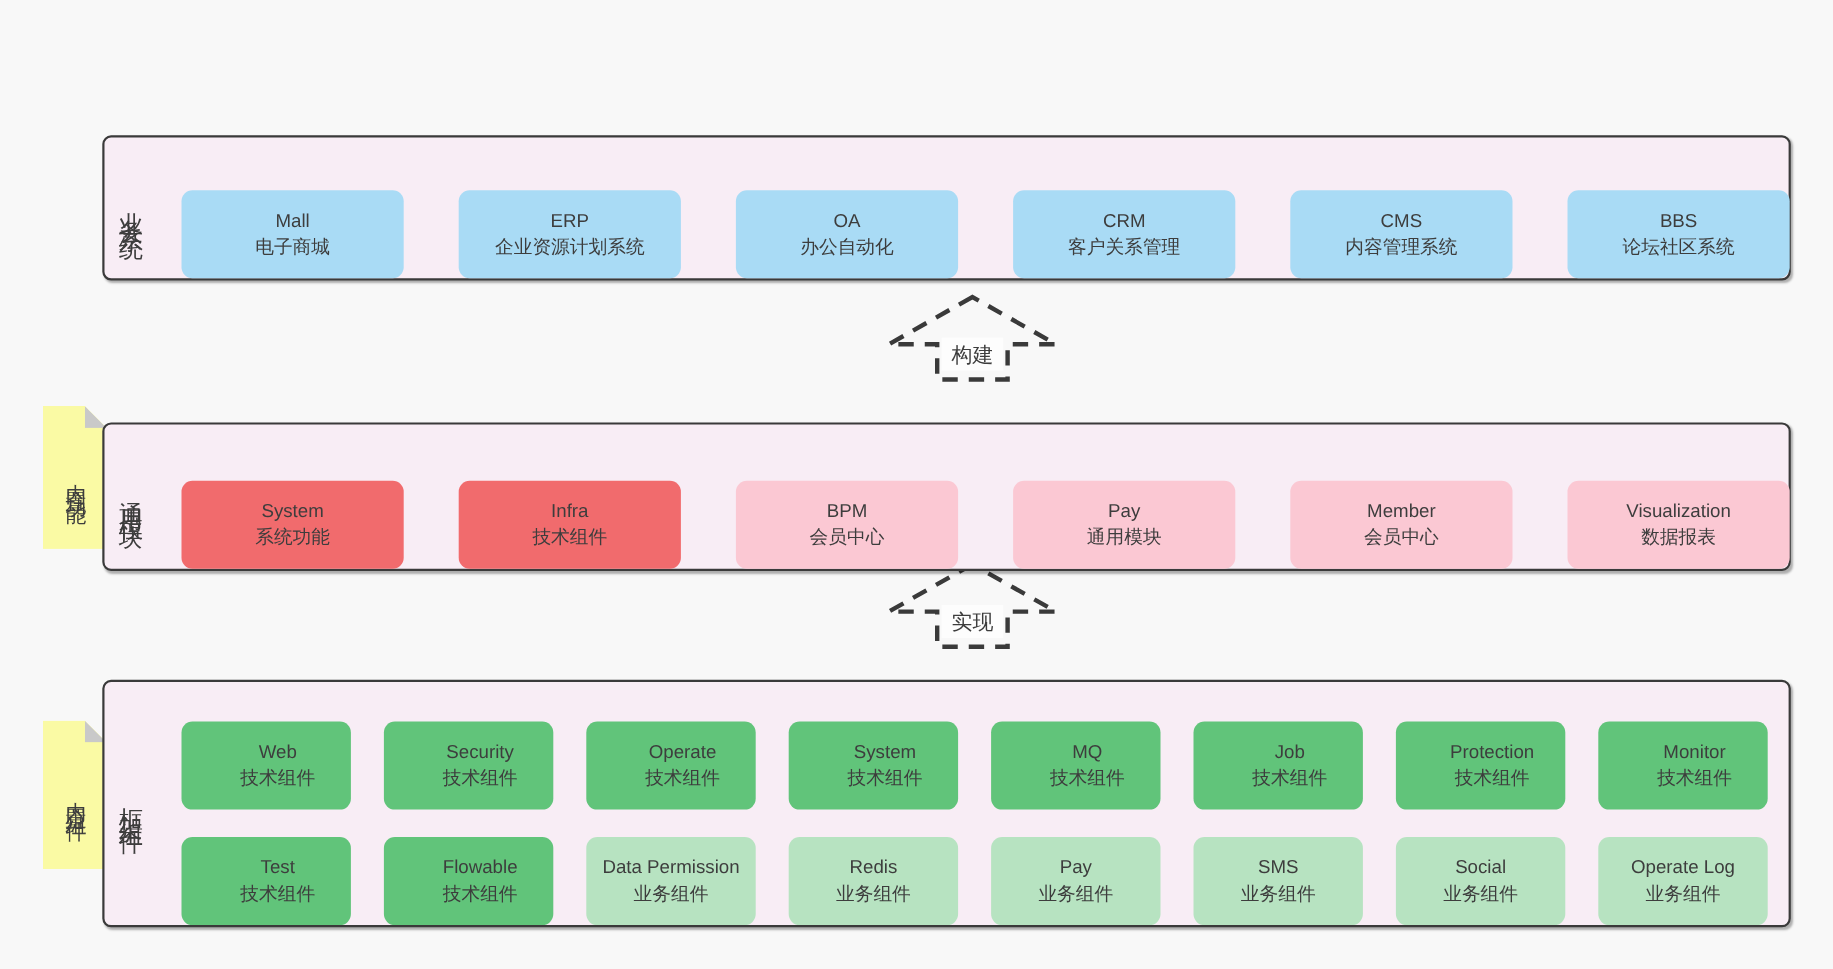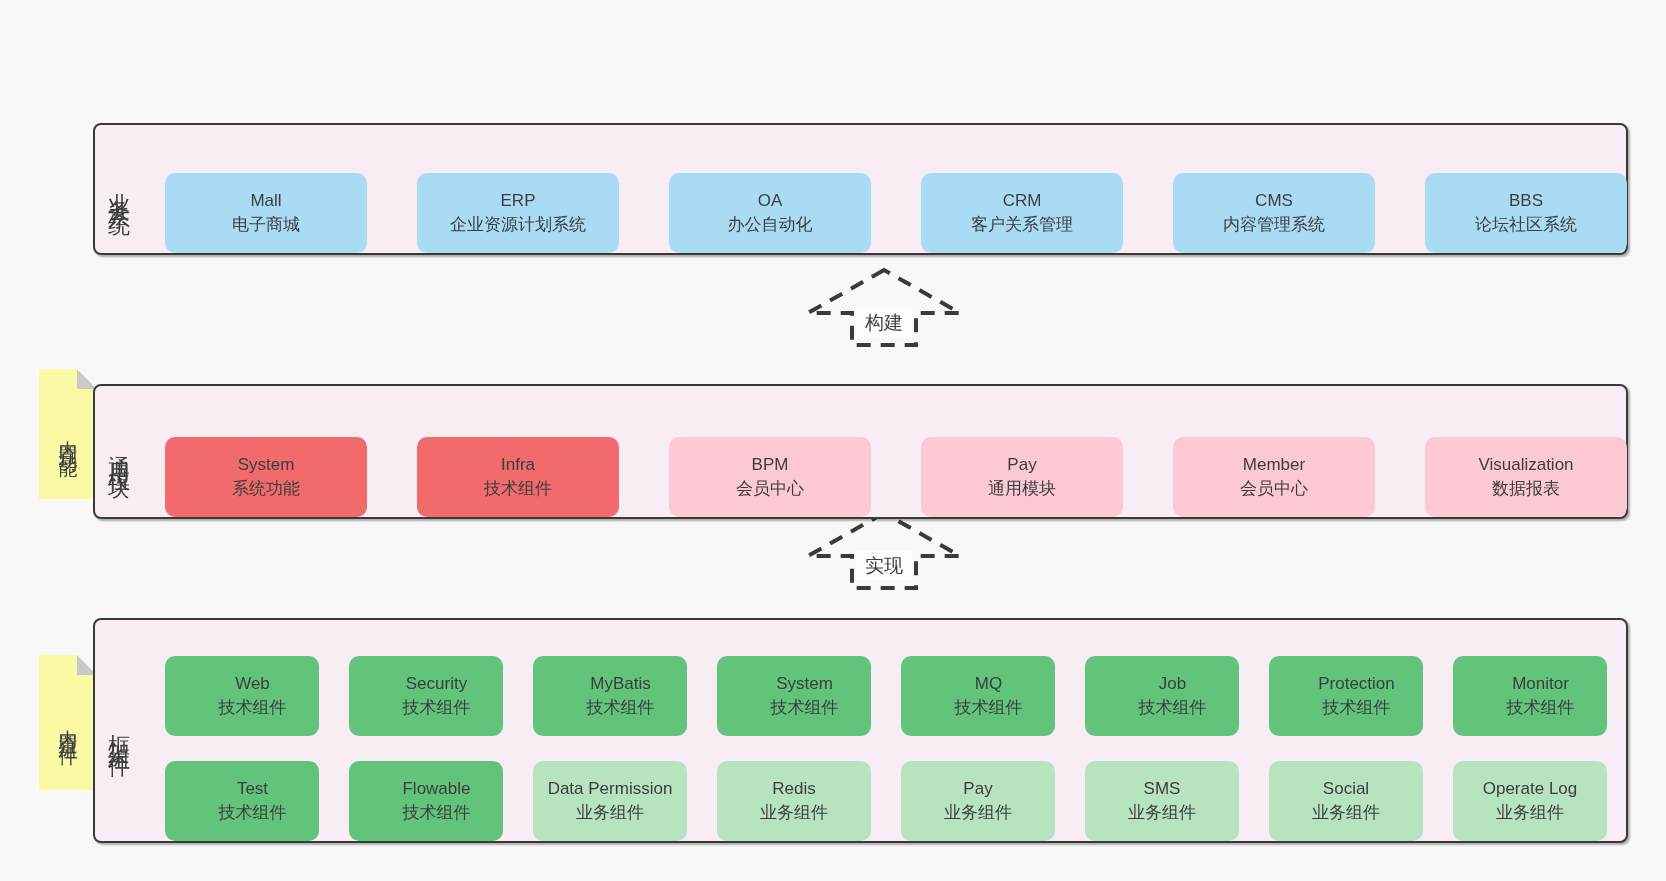--- a/index.html
+++ b/index.html
@@ -210,21 +210,21 @@
         <div class="box-row cols-8">
           <div class="box v-green">
             <div>Web</div>
             <div>技术组件</div>
           </div>
           <div class="box v-green">
             <div>Security</div>
             <div>技术组件</div>
           </div>
           <div class="box v-green">
-            <div>MyBatis</div>
+            <div>Operate</div>
             <div>技术组件</div>
           </div>
           <div class="box v-green">
             <div>System</div>
             <div>技术组件</div>
           </div>
           <div class="box v-green">
             <div>MQ</div>
             <div>技术组件</div>
           </div>

